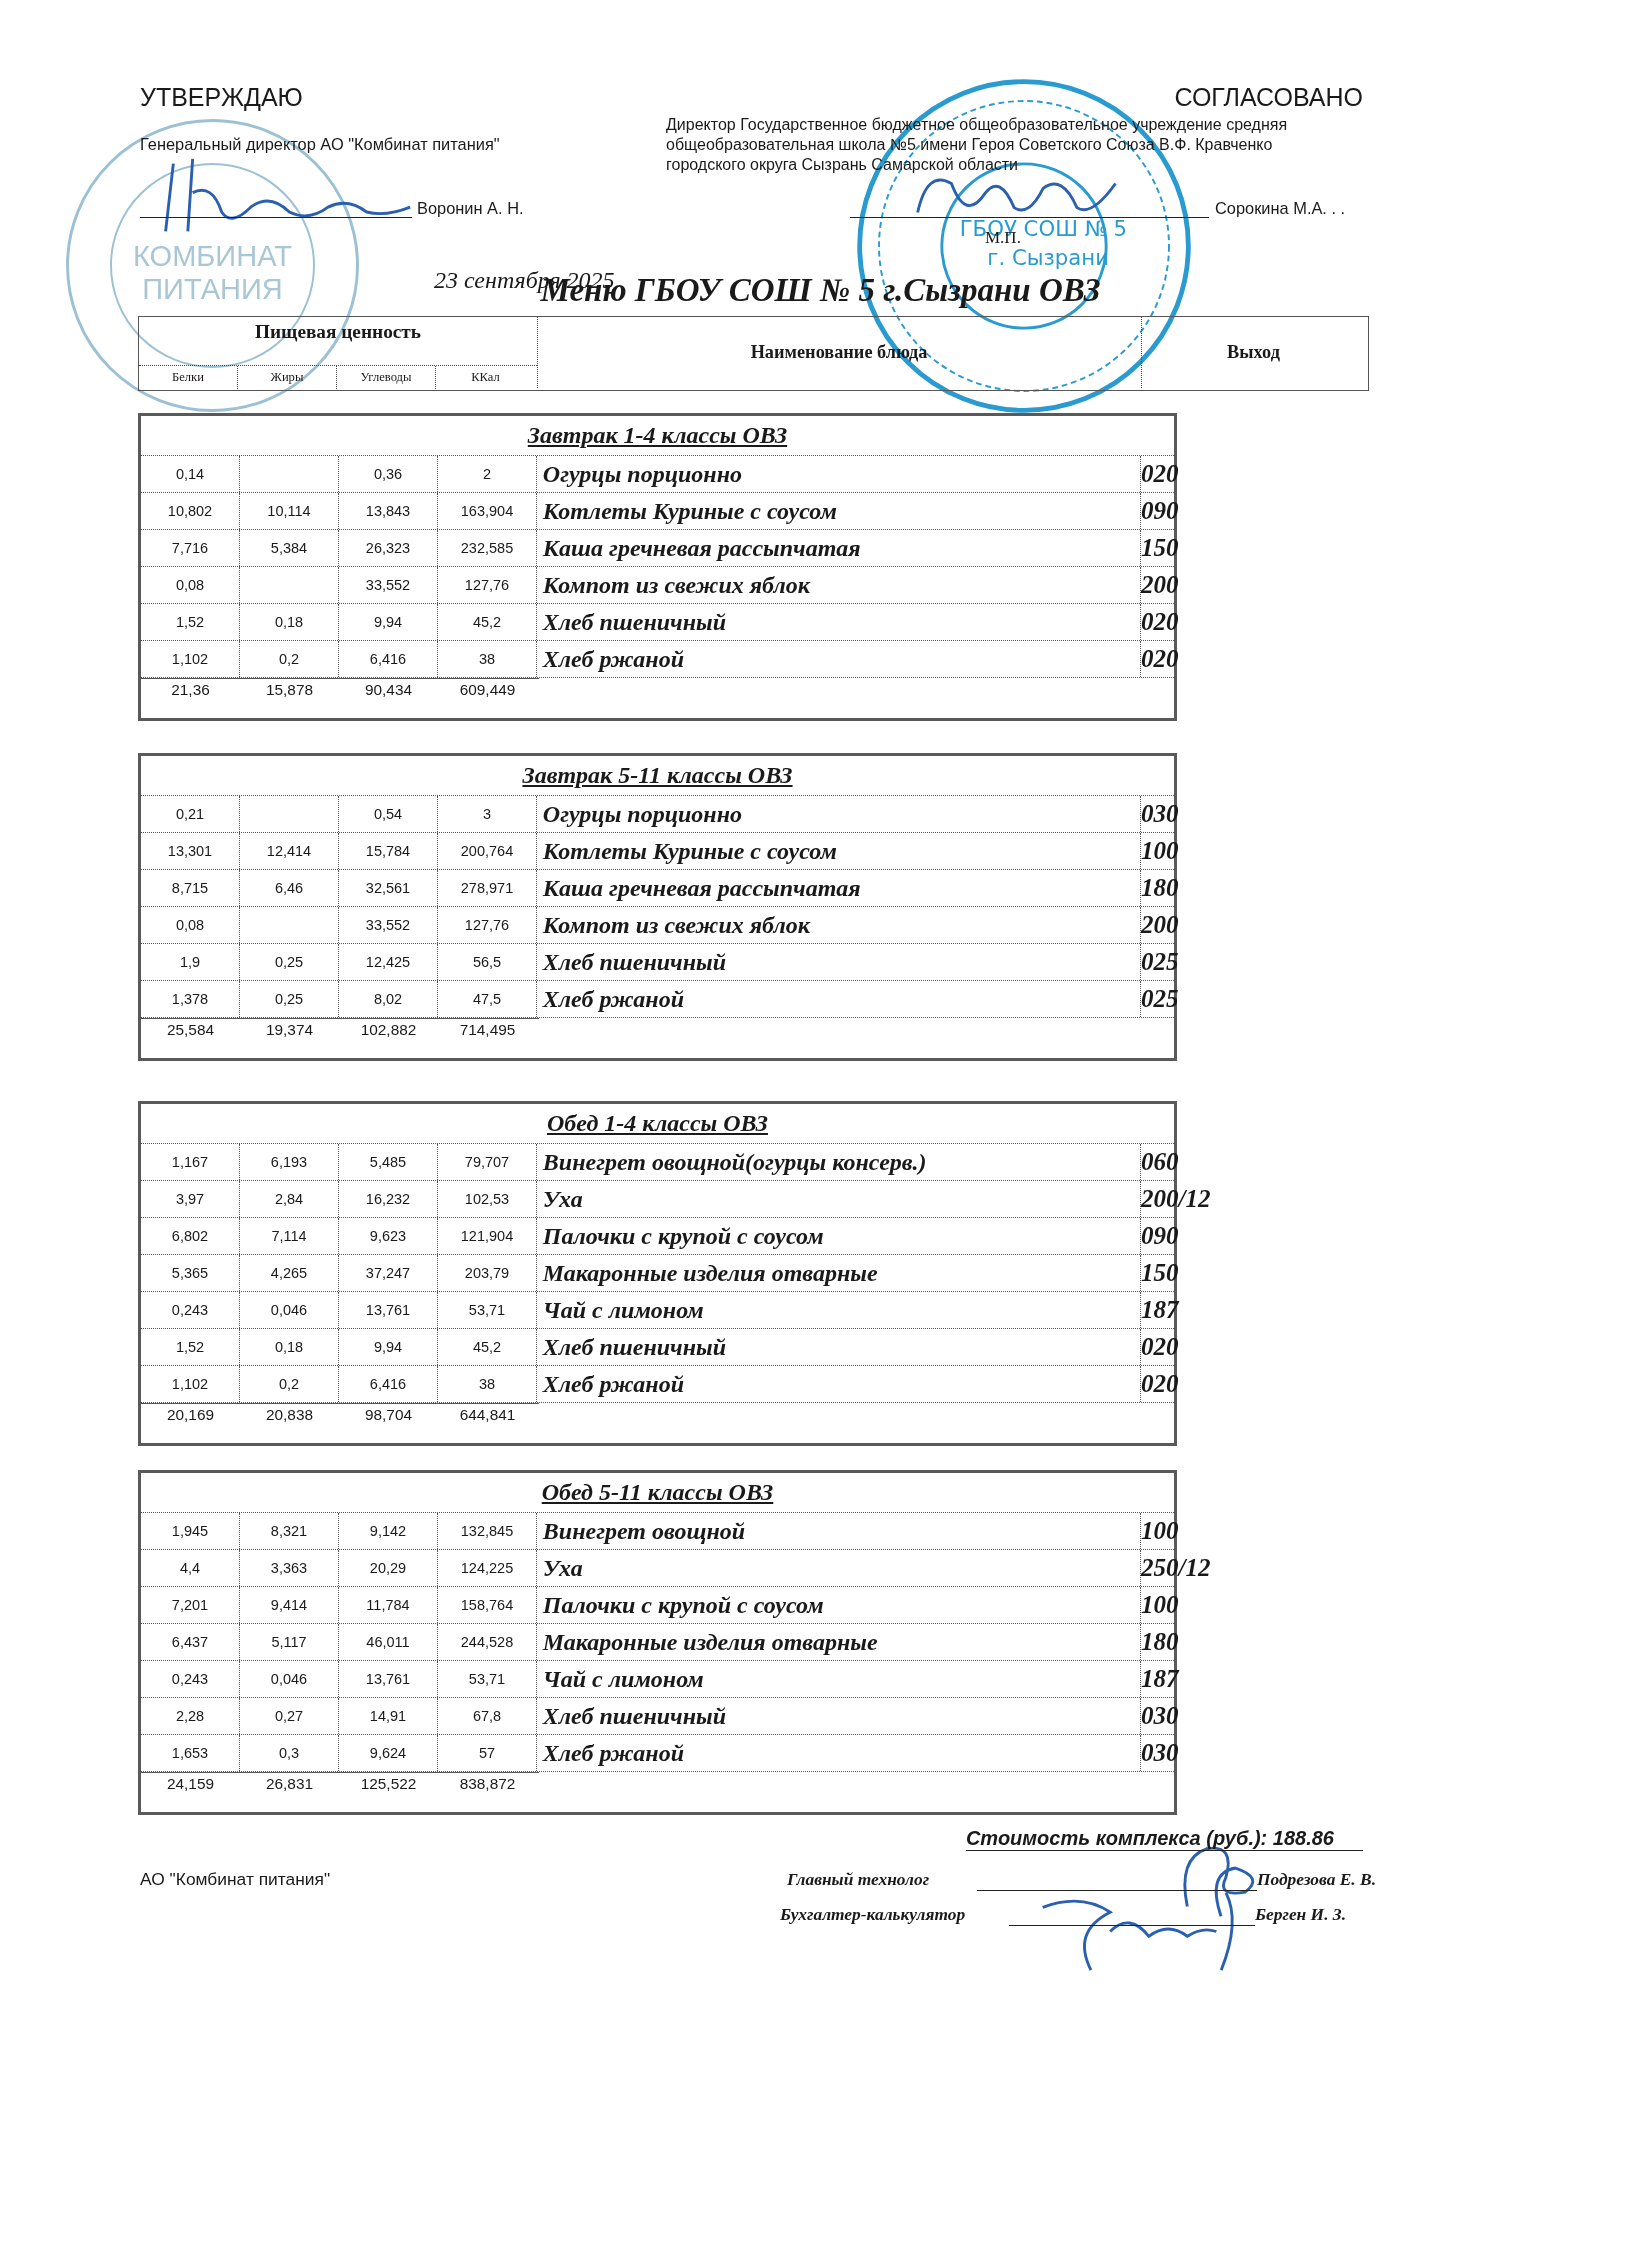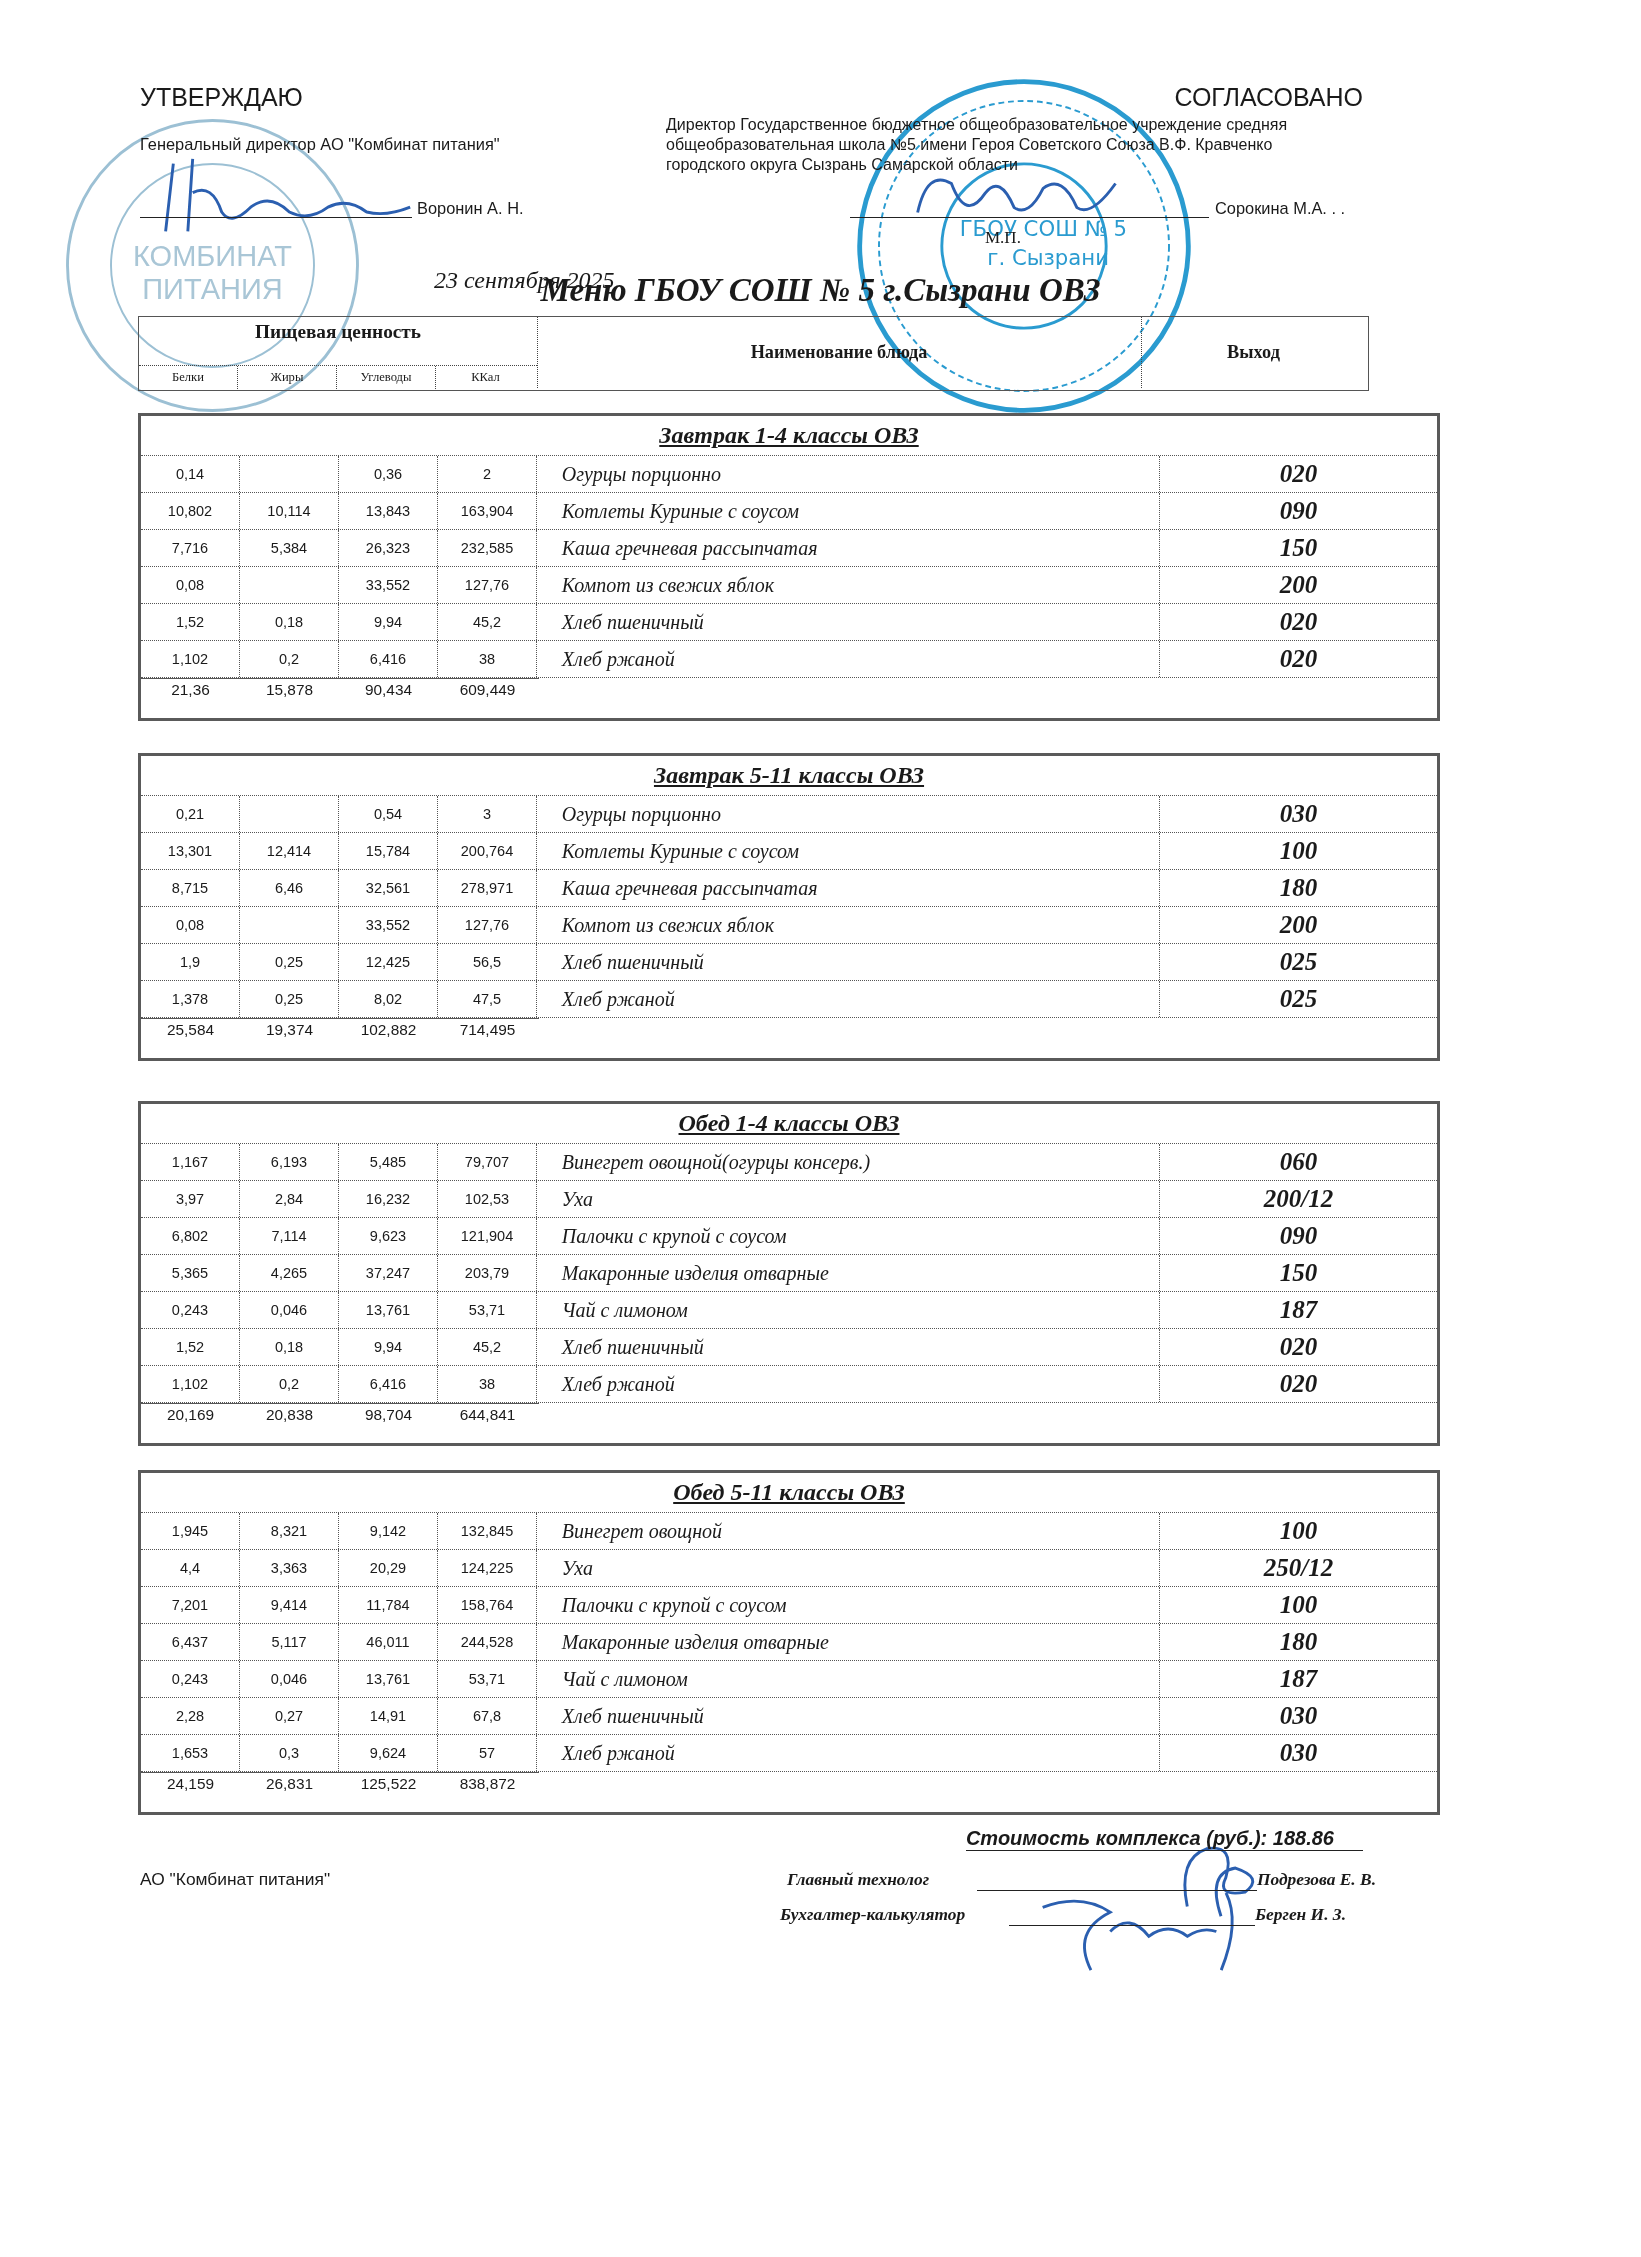--- a/index.html
+++ b/index.html
@@ -27,25 +27,25 @@
   #col-header { left: 138px; top: 316px; width: 1231px; height: 75px; border: 1.9px solid #555; box-sizing: border-box; }
   #col-header .nut { position: absolute; left: 0; top: 0; width: 398px; height: 71px; border-right: 1px dotted #444; }
   #col-header .nut-title { position: absolute; left: 0; top: 3.9px; width: 398px; text-align: center; font-size: 19.3px; font-weight: bold; }
   #col-header .nut-sub { position: absolute; left: 0; top: 48px; width: 398px; height: 23px; border-top: 1px dotted #444; display: flex; }
   #col-header .nut-sub span { flex: none; width: 99px; text-align: center; font-size: 12.6px; line-height: 23px; border-right: 1px dotted #444; box-sizing: border-box; }
   #col-header .nut-sub span:last-child { border-right: none; }
   #col-header .dish-h { position: absolute; left: 398px; top: 0; width: 604px; height: 71px; line-height: 71px; text-align: center; font-size: 18.3px; font-weight: bold; border-right: 1px dotted #444; }
   #col-header .out-h { position: absolute; left: 1002px; top: 0; width: 225px; height: 71px; line-height: 71px; text-align: center; font-size: 18.3px; font-weight: bold; }
 
   
-  .section { position: absolute; left: 138px; width: 1302px; border: 3.9px solid #5a5a5a; box-sizing: border-box; background: #fff; }
+  .section { position: absolute; left: 138px; width: 1039px; border: 3.9px solid #5a5a5a; box-sizing: border-box; background: #fff; }
   .sec-title { height: 39px; line-height: 39px; text-align: center; font-size: 24px; font-style: italic; font-weight: bold; text-decoration: underline; border-bottom: 1px dotted #555; }
   .row { display: flex; height: 36px; border-bottom: 1px dotted #555; }
   .row .n { width: 99px; flex: none; text-align: center; font-size: 14.5px; line-height: 36px; border-right: 1px dotted #555; box-sizing: border-box; }
-  .row .dish { width: 604px; flex: none; font-size: 20px; font-style: italic; font-weight: normal; line-height: 36px; padding-left: 5.8px; box-sizing: border-box; border-right: 1px dotted #555; white-space: nowrap; overflow: hidden; margin-left: 19px; }
+  .row .dish { width: 604px; flex: none; font-size: 24px; font-style: italic; font-weight: bold; line-height: 36px; padding-left: 5.8px; box-sizing: border-box; border-right: 1px dotted #555; white-space: nowrap; overflow: hidden; }
   .row .out { flex: 1; text-align: center; font-size: 25px; font-style: italic; font-weight: bold; line-height: 36px; }
   .total { display: flex; height: 27px; border-top: 1.9px solid #555; width: 398px; }
   .total .n { width: 99px; flex: none; text-align: center; font-size: 15.4px; line-height: 21px; }
   .sec-pad { height: 11.6px; }
 
   
   #cost { right: 278px; top: 1827px; font-size: 20px; font-style: italic; font-weight: bold; border-bottom: 1.9px solid #222; padding-right: 29px; }
   #org-name { left: 140px; top: 1869px; font-size: 17.4px; }
   .sig-label { font-size: 17.4px; font-style: italic; font-weight: bold; }
   #tech-label { left: 787px; top: 1869px; }

